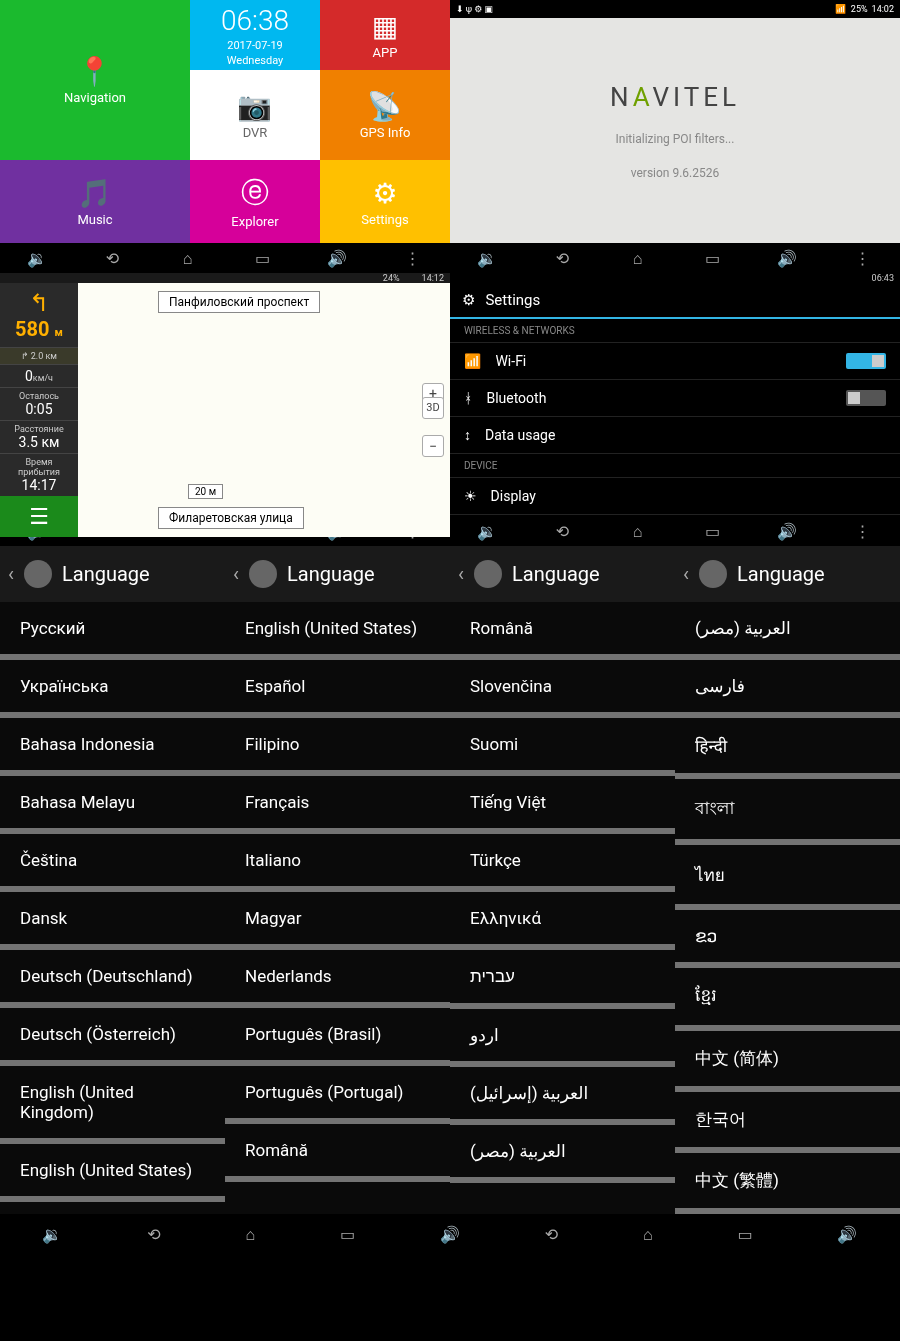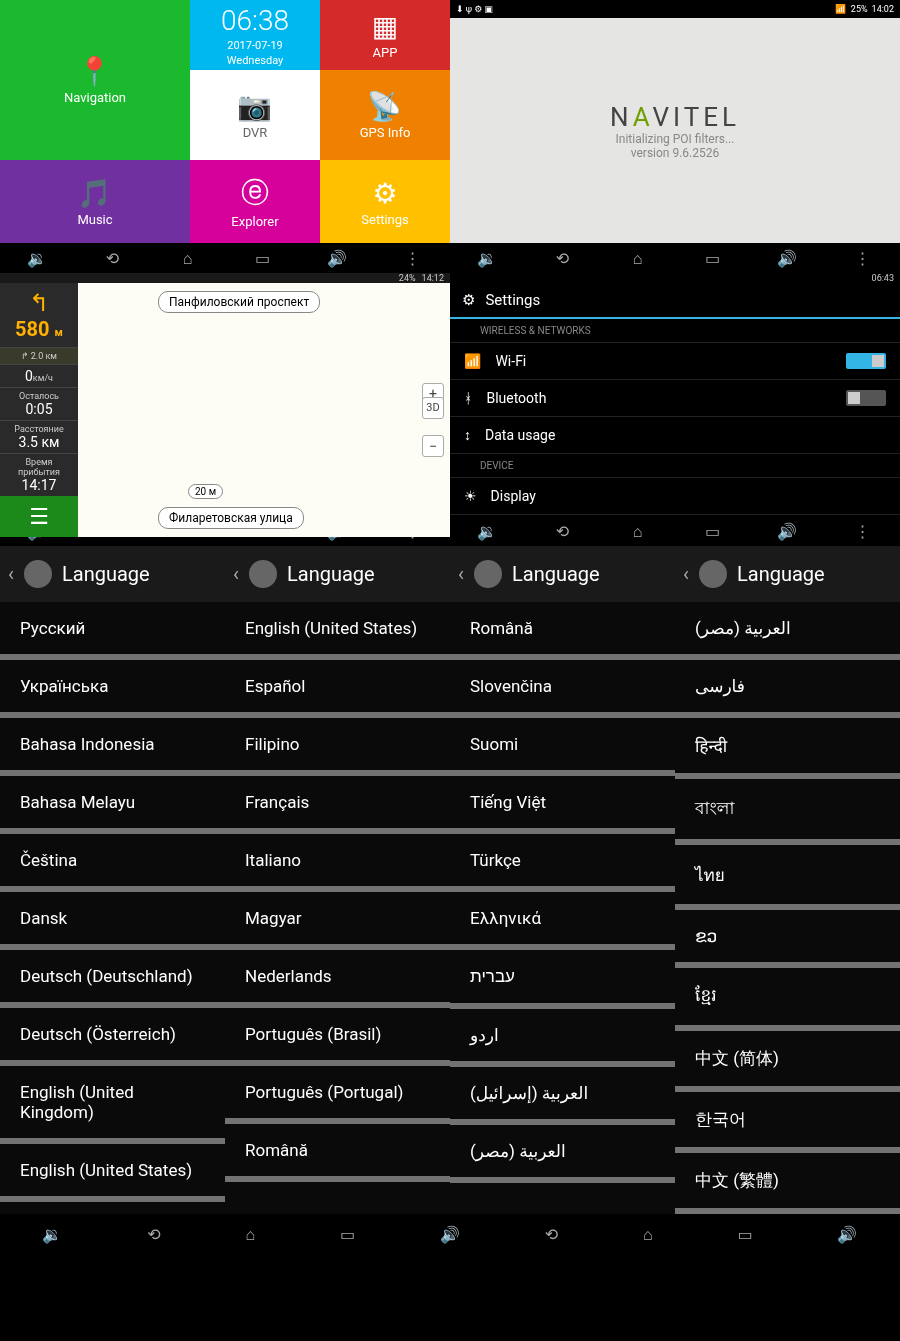--- a/index.html
+++ b/index.html
@@ -19,47 +19,47 @@
 .tile.music{background:#7030a0}
 .tile.explorer{background:#d6009a}
 .tile.settings{background:#ffc000}
 .tile.fm{background:#007ee5}
 .tile .ico{font-size:28px}
 
 
 .p2{width:450px;height:243px;background:#e5e5e3;display:flex;flex-direction:column}
 .sbar{height:18px;background:#000;color:#fff;font-size:9px;display:flex;justify-content:space-between;align-items:center;padding:0 6px}
 .sbar .r{display:flex;gap:4px;align-items:center}
-.splash{flex:1;display:flex;flex-direction:column;align-items:center;justify-content:center;color:#888;font-size:12px}
+.splash{flex:1;display:flex;flex-direction:column;align-items:center;justify-content:center;gap:20px;color:#888;font-size:12px}
 .navitel{font-size:26px;letter-spacing:4px;color:#444}
 .navitel span{color:#6fa000}
 
 
 .navbar{height:30px;background:#000;display:flex;align-items:center;justify-content:space-around;color:#aaa}
 .navbar .btn{width:24px;height:24px;display:flex;align-items:center;justify-content:center}
 
 
 .p3{width:450px;height:243px;background:#fefef2;position:relative;display:flex;flex-direction:column}
-.sbar2{height:18px;background:#1a1a1a;color:#ccc;font-size:9px;display:flex;justify-content:flex-end;align-items:center;padding:0 6px;gap:6px}
+.sbar2{height:18px;background:#1a1a1a;color:#ccc;font-size:9px;display:flex;justify-content:flex-end;align-items:center;padding:0 6px;gap:22px}
 .mapwrap{flex:1;display:flex}
 .sidecol{width:78px;background:#2a2a2a;display:flex;flex-direction:column}
 .turnbox{background:#2a2a2a;padding:6px;color:#ffb000;text-align:center}
 .turnbox .dist{font-size:20px;font-weight:bold}
 .turnbox .dist small{font-size:11px}
 .stat{background:#2a2a2a;color:#ccc;font-size:9px;padding:3px 6px;text-align:center;border-top:1px solid #444}
 .stat .v{font-size:14px;color:#fff}
 .menubtn{background:#1b8a1b;color:#fff;font-size:22px;text-align:center;padding:8px;margin-top:auto}
 .maparea{flex:1;background:#fdfdf5;position:relative}
-.street{position:absolute;background:#fff;border:1px solid #888;padding:3px 10px;font-size:12px;border-radius:10px}
+.street{position:absolute;background:#fff;border:1px solid #888;padding:3px 10px;font-size:12px;border-radius:0}
 .mapctl{position:absolute;right:6px;width:22px;height:22px;background:#fff;border:1px solid #aaa;border-radius:3px;text-align:center;font-size:14px;line-height:20px;color:#444}
 
 
 .p4{width:450px;height:243px;background:#000;color:#fff;display:flex;flex-direction:column}
 .shead{display:flex;align-items:center;gap:10px;padding:8px 12px;font-size:15px;border-bottom:2px solid #33b5e5}
-.ssec{color:#888;font-size:10px;padding:6px 30px;border-bottom:1px solid #222}
+.ssec{color:#888;font-size:10px;padding:6px 14px;border-bottom:1px solid #222}
 .srow{display:flex;align-items:center;gap:14px;padding:10px 14px;font-size:14px;border-bottom:1px solid #222}
 .srow .sw{margin-left:auto;width:40px;height:16px;background:#555;position:relative;border-radius:2px}
 .srow .sw.on{background:#33b5e5}
 .srow .sw::after{content:"";position:absolute;width:12px;height:12px;background:#ccc;top:2px;right:2px}
 .srow .sw.off::after{left:2px;right:auto}
 
 
 .langgrid{display:flex;width:900px}
 .langcol{width:225px;background:#0a0a0a;color:#fff}
 .langhead{display:flex;align-items:center;gap:10px;padding:14px 8px;font-size:20px;background:#1a1a1a}

